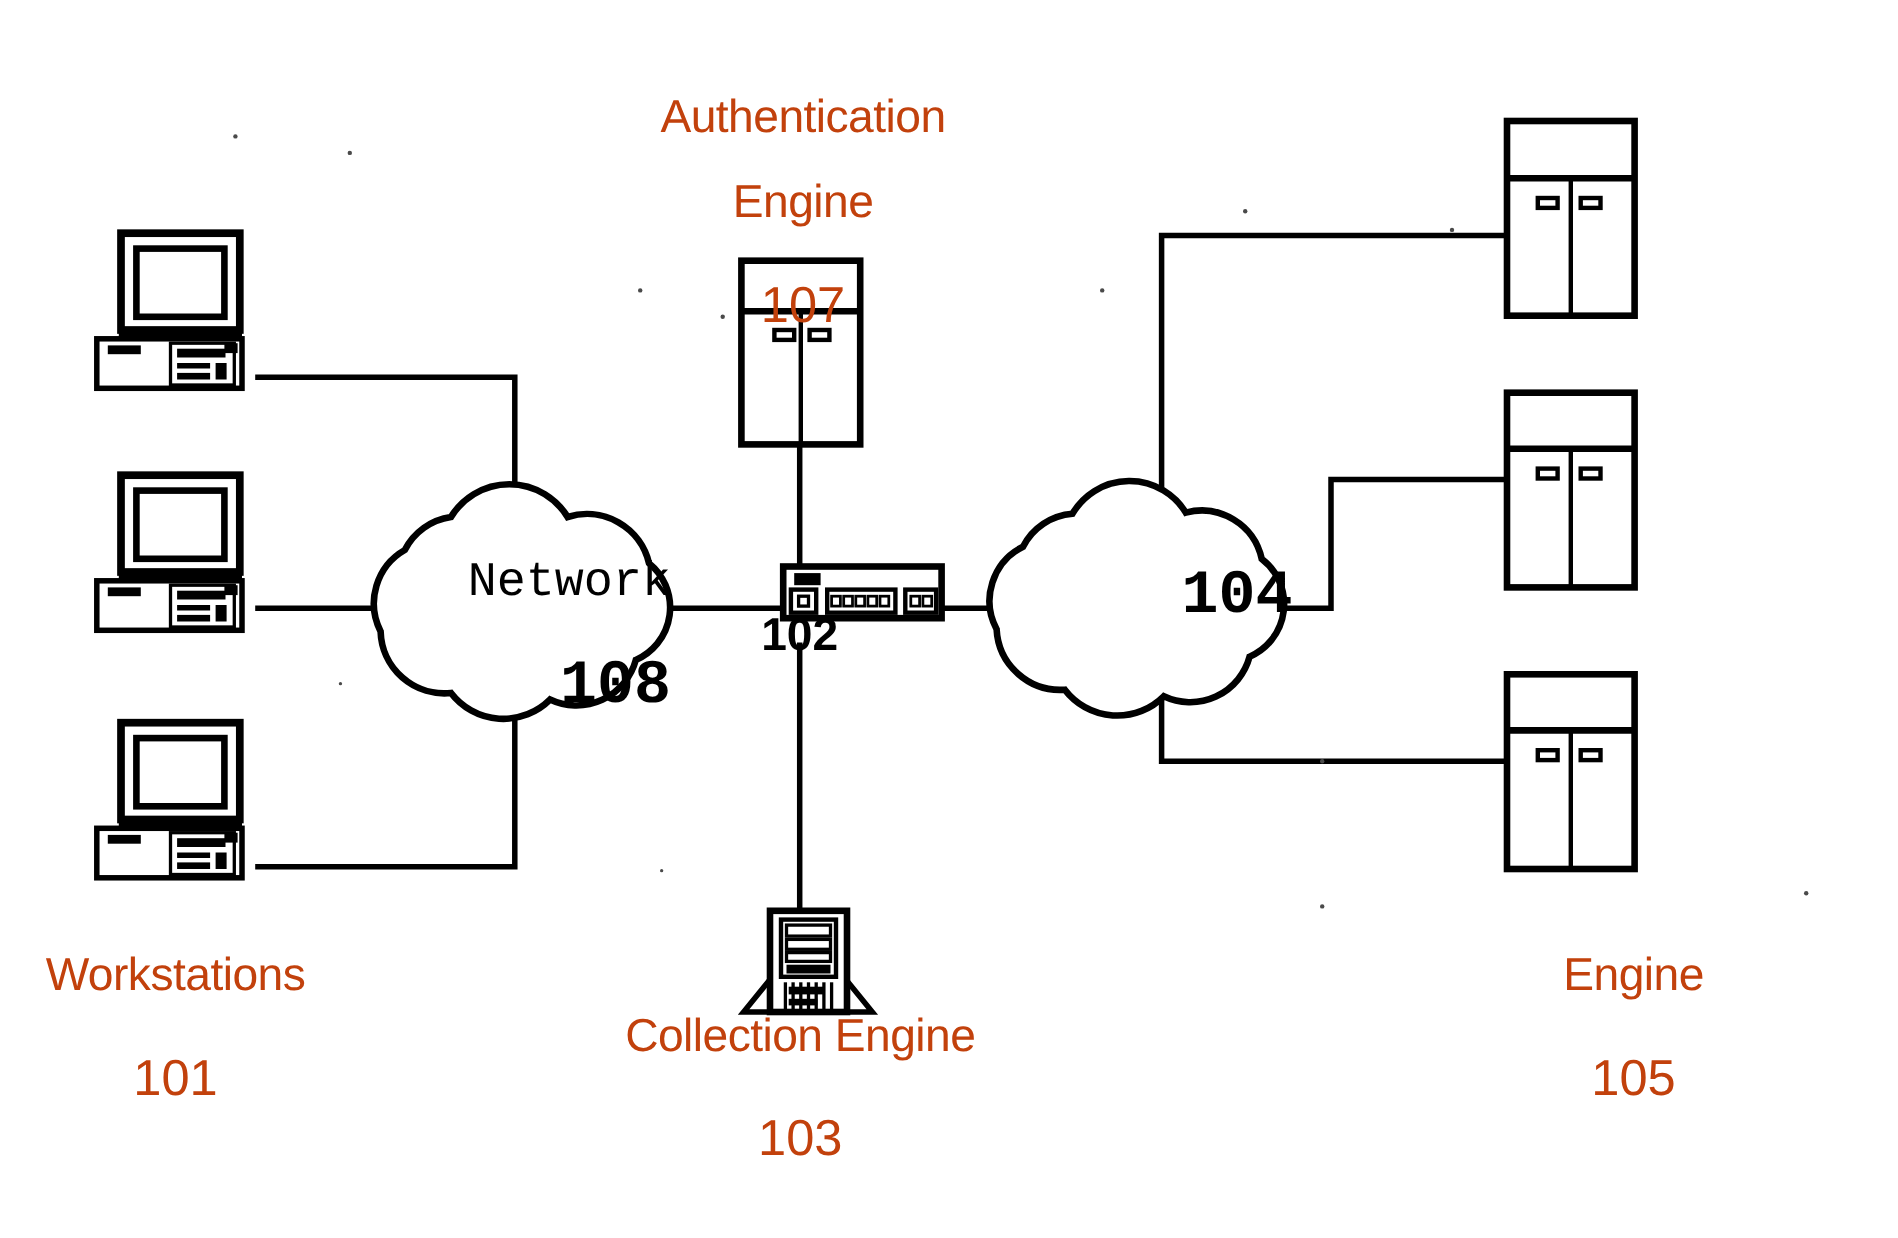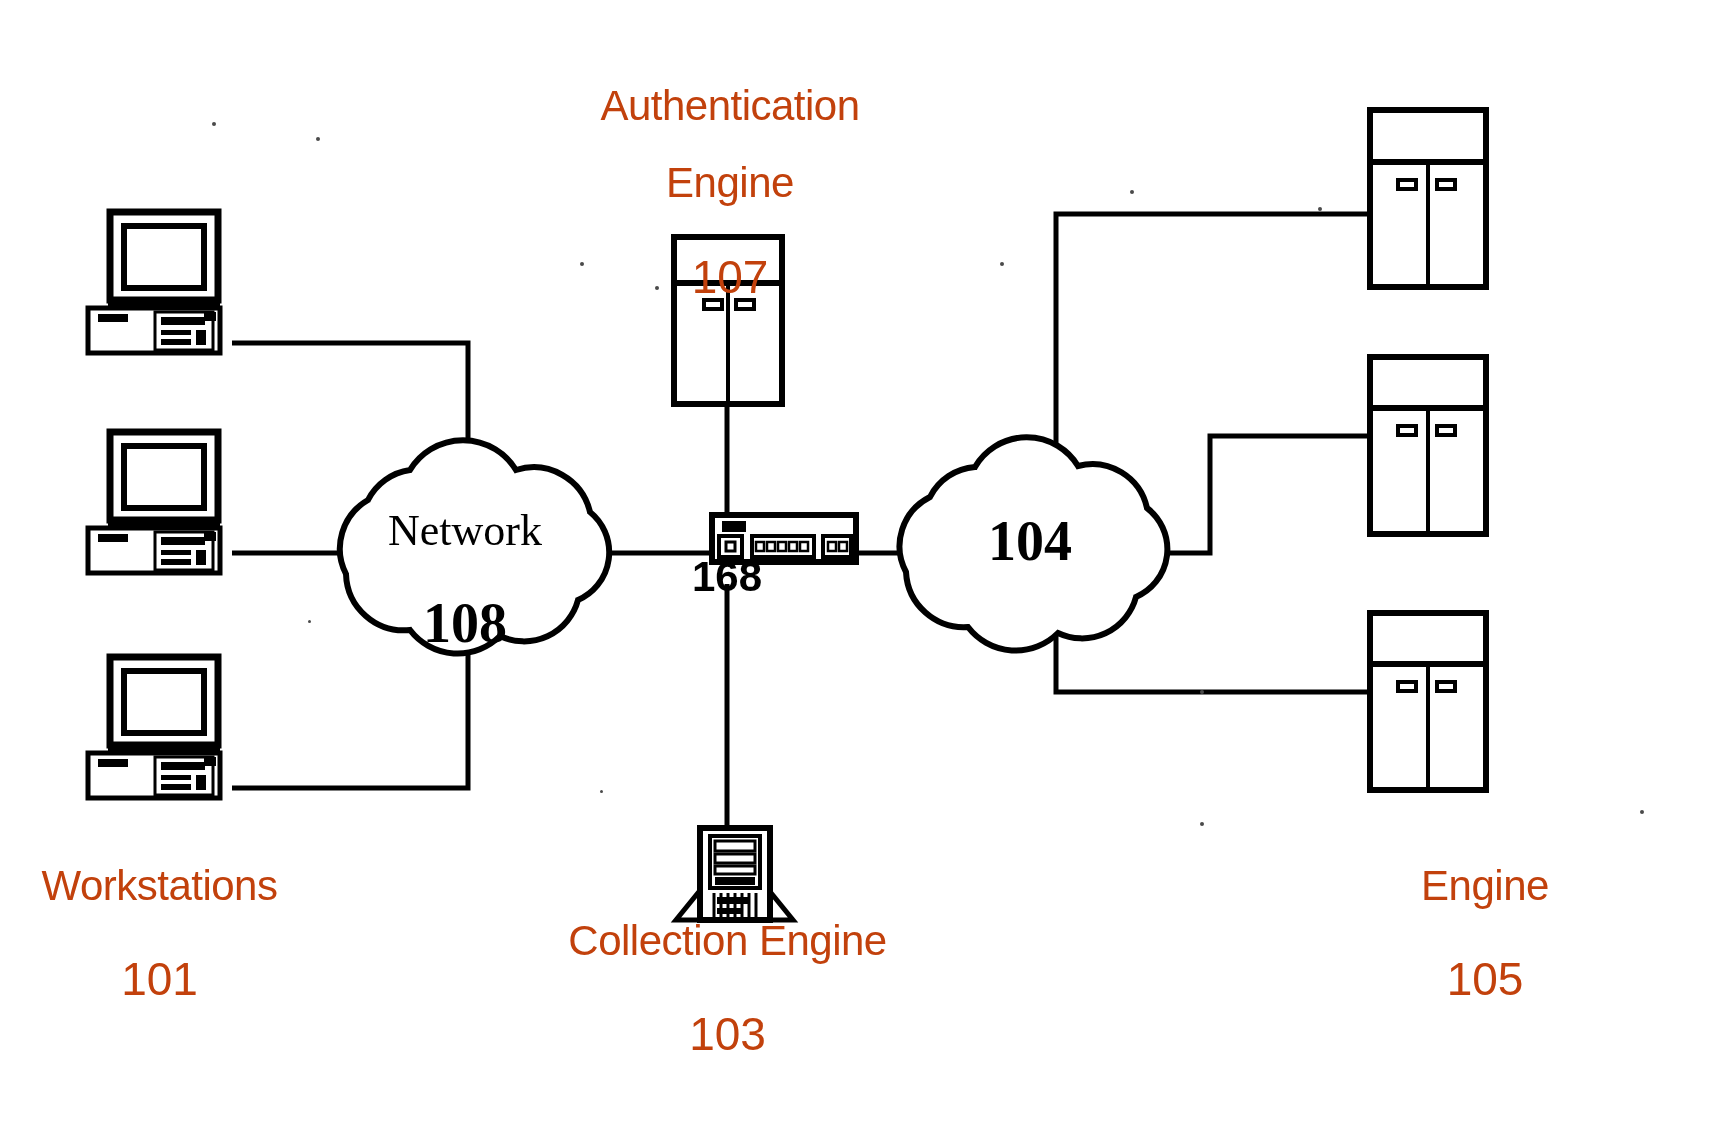--- a/index.html
+++ b/index.html
@@ -43,22 +43,22 @@
   }
   .lbl .num {
     display: block;
     font-size: 46px;
     font-weight: 400;
     letter-spacing: 0px;
     margin-top: 14px;
   }
   .cloud-lbl {
     position: absolute;
-    text-align: center;
-    font-family: Liberation Serif, serif;
+    text-align: right;
+    font-family: Liberation Mono, monospace;
     line-height: 1.08;
     white-space: pre;
     user-select: none;
   }
   .cloud-lbl .name {
     display: block;
     font-size: 44px;
     font-weight: 400;
   }
   .cloud-lbl .num {
@@ -269,21 +269,21 @@
 
   <div class="cloud-lbl" style="left:320px; top:472px; width:290px;">
     <span class="name">Network</span>
     <span class="num">108</span>
   </div>
 
   <div class="cloud-lbl" style="left:885px; top:472px; width:290px;">
     <span class="num">104</span>
   </div>
 
-  <div class="hub-lbl" style="left:637px; top:553px; width:180px;">168</div>
+  <div class="hub-lbl" style="left:637px; top:553px; width:180px;">102</div>
 
   <div class="lbl" style="left:485px; top:885px; width:485px;">
     <span class="name">Collection Engine</span>
     <span class="num">103</span>
   </div>
 
   <div class="lbl" style="left:12px; top:830px; width:295px;text-align:center;">
     <span class="name">Workstations</span>
     <span class="num">101</span>
   </div>

